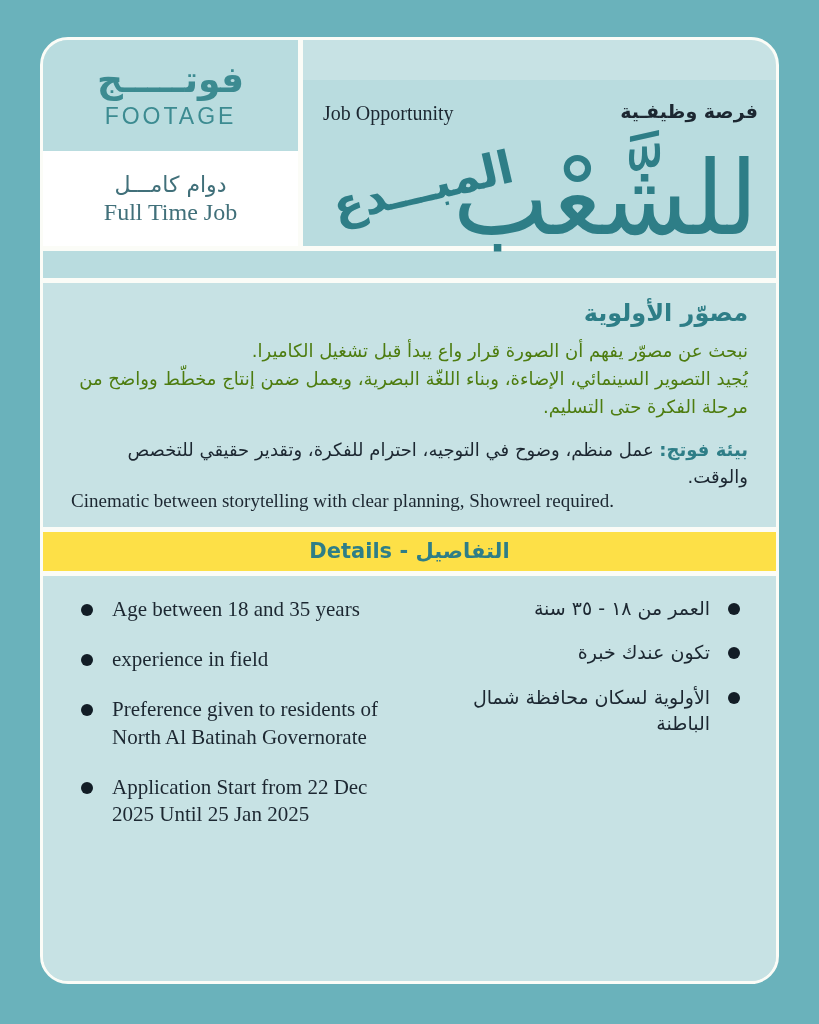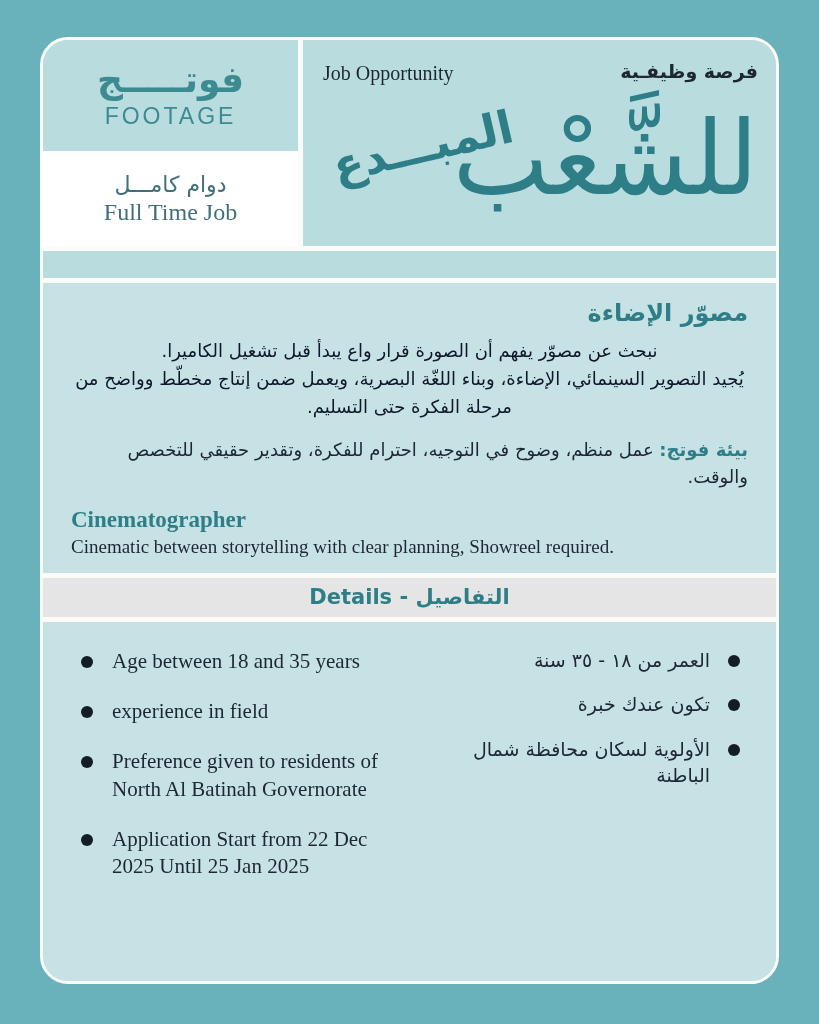--- a/index.html
+++ b/index.html
@@ -28,21 +28,21 @@
   }
   .logo-ar { font-size:36px; font-weight:bold; color:#3c8b91; line-height:1.05; }
   .logo-en { font-family:"Liberation Sans", sans-serif; font-size:23px; letter-spacing:3px; color:#3c8b91; margin-top:4px; }
   .fulltime-cell {
     flex:1; background:#ffffff;
     display:flex; flex-direction:column; align-items:center; justify-content:center;
   }
   .ft-ar { font-size:22px; color:#41707a; line-height:1.3; }
   .ft-en { font-family:"Liberation Serif", serif; font-size:24px; color:#41707a; }
   .vline { width:5px; flex:none; background:#fbfcf7; }
-  .header-right { flex:1; background:#b9dcdf; position:relative; }
+  .header-right { flex:1; background:#b9dcdf; position:relative;margin-top:40px; }
   .job-opp-en {
     position:absolute; left:20px; top:22px;
     font-family:"Liberation Serif", serif; font-size:20px; color:#1c2731;
   }
   .job-opp-ar {
     position:absolute; right:18px; top:20px;
     font-size:19px; font-weight:bold; color:#1c2731; direction:rtl;
   }
   .callig { position:absolute; top:28px; right:10px; left:0; bottom:0; direction:rtl; }
   .callig-main {
@@ -57,34 +57,34 @@
   
   .hline { height:5px; flex:none; background:#fbfcf7; }
   .band  { height:27px; flex:none; background:#b9dcdf; }
   
   .content { flex:1; background:#c7e2e4; padding:10px 28px 0; overflow:hidden; }
   .ar-title {
     direction:rtl; text-align:right;
     font-size:24px; font-weight:bold; color:#2e7e87;
     margin:6px 0 10px;
   }
-  .ar-paragraph { direction:rtl; text-align:center; font-size:18px; color:#0f172a; line-height:1.55; }
+  .ar-paragraph { direction:rtl; text-align:right; font-size:18px; color:#4d7c0f; line-height:1.55; }
   .ar-env { direction:rtl; text-align:right; font-size:18px; color:#1c2731; margin-top:15px; line-height:1.5; }
   .env-label { font-weight:bold; color:#2e7e87; }
   .en-title { font-family:"Liberation Serif", serif; font-size:23px; font-weight:bold; color:#2e7e87; margin:17px 0 3px; }
   .en-desc  { font-family:"Liberation Serif", serif; font-size:19px; color:#1c2731; }
   
   .details-divider { margin:15px -28px 0; }
   .details-band {
-    height:39px; background:#e5e5e5;
+    height:39px; background:#fde047;
     display:flex; align-items:center; justify-content:center;
   }
   .details-label { direction:rtl; font-size:21px; font-weight:bold; color:#2e7e87; }
   
-  .details-grid { display:grid; grid-template-columns:1fr 1fr; padding-top:26px; column-gap:12px; }
+  .details-grid { display:grid; grid-template-columns:1fr 1fr; padding-top:20px; column-gap:12px; }
   ul.en-list { list-style:none; font-family:"Liberation Serif", serif; font-size:21px; color:#1c2731; padding-left:10px; }
   ul.en-list li { position:relative; padding-left:31px; margin-bottom:23px; line-height:1.3; }
   ul.en-list li::before {
     content:""; position:absolute; left:0; top:8px;
     width:12px; height:12px; border-radius:50%; background:#121d26;
   }
   ul.ar-list { list-style:none; direction:rtl; font-size:19px; color:#1c2731; padding-right:8px; }
   ul.ar-list li { position:relative; padding-right:30px; margin-bottom:19px; line-height:1.35; }
   ul.ar-list li::before {
     content:""; position:absolute; right:0; top:7px;
@@ -116,32 +116,31 @@
         <span class="callig-sub">المبـــدع</span>
       </div>
     </div>
   </div>
 
   <div class="hline"></div>
   <div class="band"></div>
   <div class="hline"></div>
 
   <div class="content">
-    <h2 class="ar-title">مصوّر الإضاءة</h2>
+    <h2 class="ar-title">مصوّر الأولوية</h2>
 
     <div class="ar-paragraph">
       <div>نبحث عن مصوّر يفهم أن الصورة قرار واع يبدأ قبل تشغيل الكاميرا.</div>
       <div>يُجيد التصوير السينمائي، الإضاءة، وبناء اللغّة البصرية، ويعمل ضمن إنتاج مخطّط وواضح من مرحلة الفكرة حتى التسليم.</div>
     </div>
 
     <div class="ar-env">
       <span class="env-label">بيئة فوتج:</span><span> عمل منظم، وضوح في التوجيه، احترام للفكرة، وتقدير حقيقي للتخصص والوقت.</span>
     </div>
 
-    <h3 class="en-title">Cinematographer</h3>
     <div class="en-desc">Cinematic between storytelling with clear planning, Showreel required.</div>
 
     <div class="details-divider">
       <div class="hline"></div>
       <div class="details-band">
         <span class="details-label">التفاصيل - Details</span>
       </div>
       <div class="hline"></div>
     </div>
 

